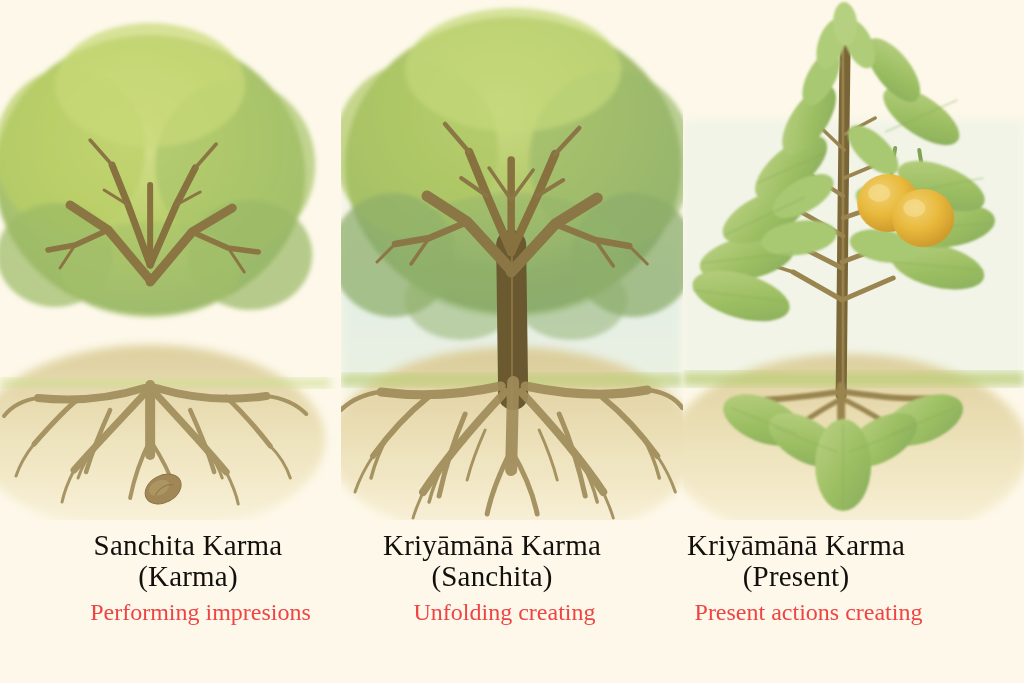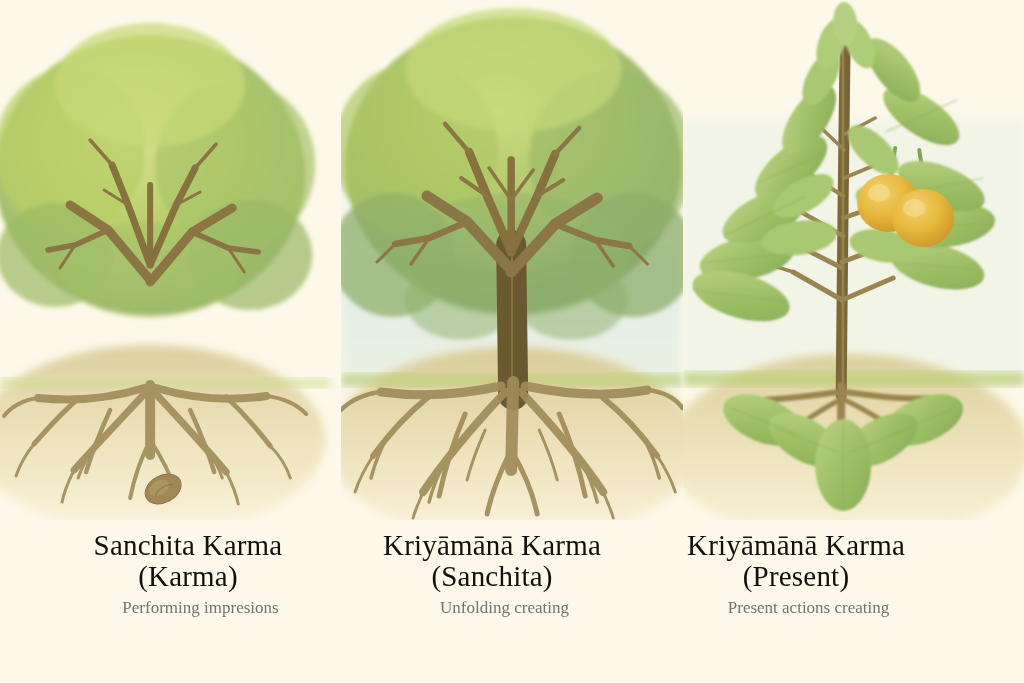--- a/index.html
+++ b/index.html
@@ -52,23 +52,23 @@
     box-sizing: border-box;
   }
   .cap-title {
     font-size: 29px;
     line-height: 1.08;
     color: #12100c;
     letter-spacing: 0.2px;
   }
   .cap-sub {
     margin-top: 6px;
-    font-size: 17px;
+    font-size: 24px;
     line-height: 1.1;
-    color: #737373;
+    color: #ef4444;
     padding-left: 25px;
   }
 </style>
 </head>
 <body>
 
 <div id="page">
 
   <div class="panels">
 

